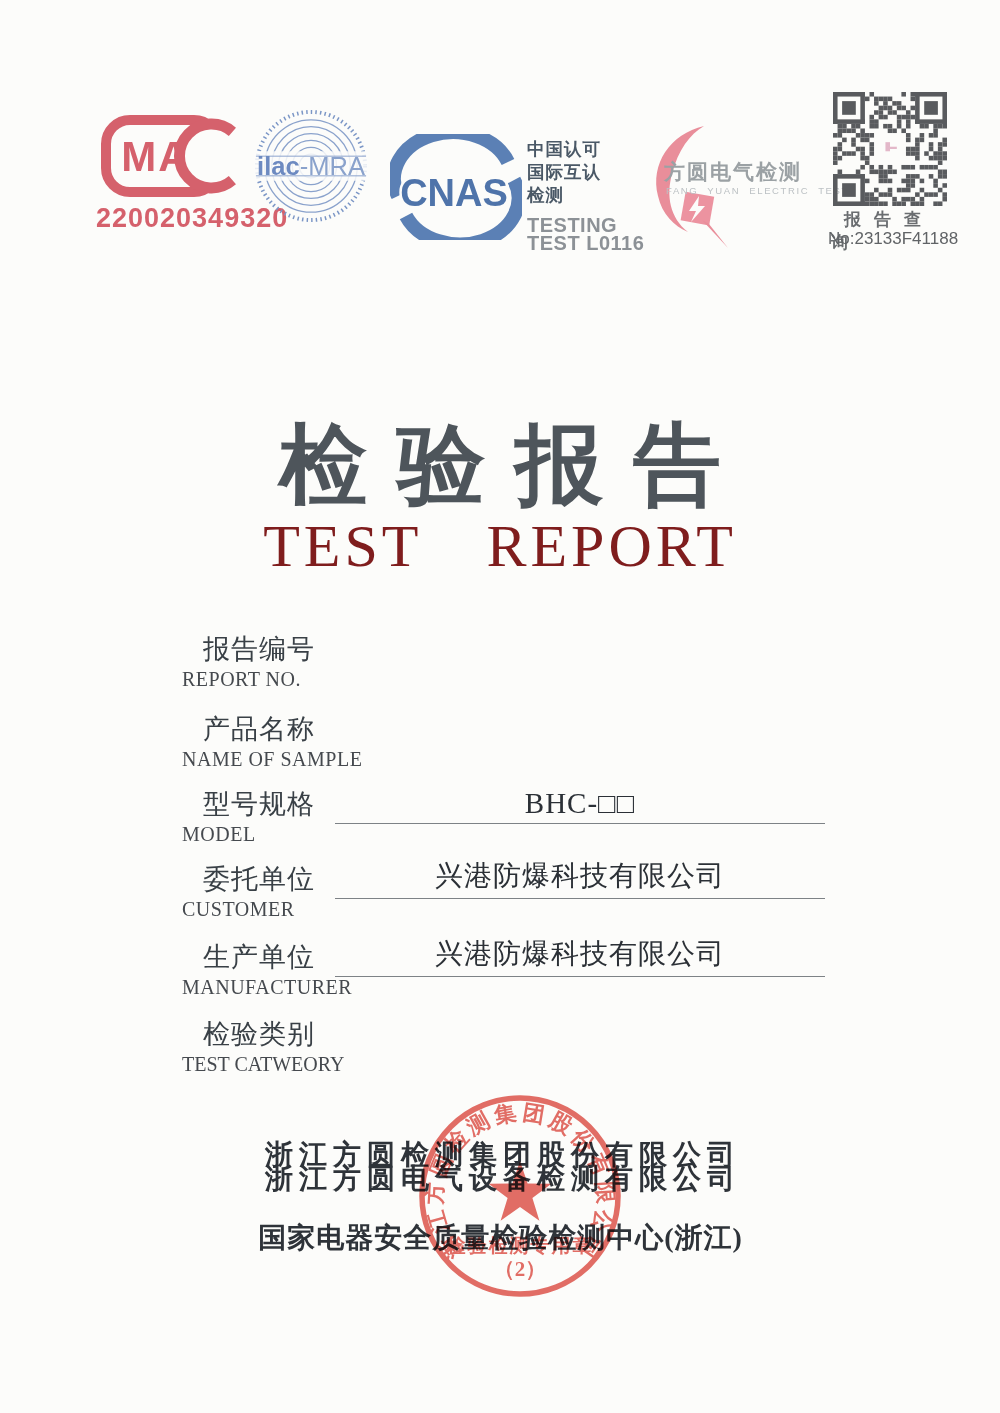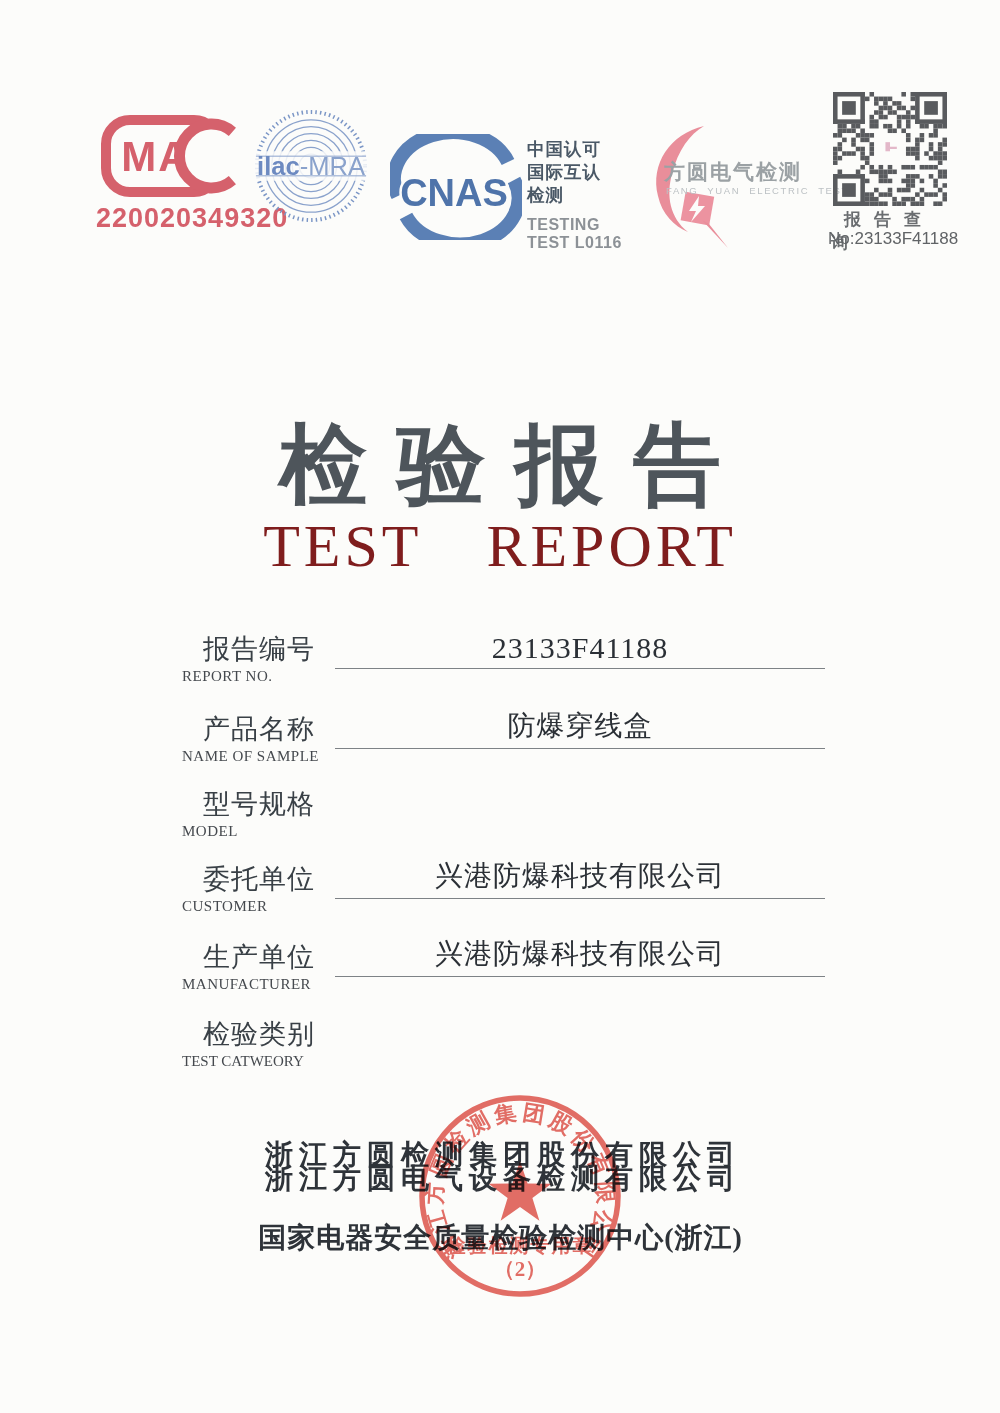--- a/index.html
+++ b/index.html
@@ -9,42 +9,42 @@
 
   
   .cma-num{left:96px;top:203px;width:152px;text-align:center;
            font-family:"Liberation Sans","DejaVu Sans",sans-serif;
            font-weight:bold;font-size:27px;letter-spacing:1px;color:#d5616c;}
   .ilac-wrap{left:252px;top:107px;}
   .cnas-wrap{left:390px;top:134px;}
   .cnas-col{left:527px;top:138px;line-height:23px;font-size:17.5px;letter-spacing:1px;
             color:#4a5866;font-weight:600;}
   .cnas-en{margin-top:9px;font-family:"Liberation Sans","DejaVu Sans",sans-serif;
-           font-weight:bold;font-size:16px;letter-spacing:.5px;color:#8c9196;line-height:18px;}
+           font-weight:bold;font-size:20px;letter-spacing:.5px;color:#8c9196;line-height:18px;}
   .fy-wrap{left:622px;top:112px;}
   .fy-cn{left:664px;top:158px;font-size:21px;letter-spacing:2px;color:#9ba1a4;font-weight:700;}
   .fy-en{left:666px;top:185px;font-size:9.5px;letter-spacing:1.6px;word-spacing:5px;
          color:#bcc1c4;font-family:"Liberation Sans","DejaVu Sans",sans-serif;}
   .qr-wrap{left:833px;top:92px;width:114px;height:114px;}
   .qr-caption{left:831px;top:208px;width:118px;text-align:left;font-size:17px;
               letter-spacing:13px;text-indent:13px;color:#6a6d70;font-weight:600;}
   .qr-number{left:828px;top:229px;width:124px;text-align:right;font-size:17px;
              color:#606366;font-family:"Liberation Sans","DejaVu Sans",sans-serif;}
 
   
   .title-cn{left:0;top:406px;width:1000px;text-align:center;font-size:88px;font-weight:700;
             letter-spacing:30px;text-indent:30px;color:#4e555b;}
   .title-en{left:0;top:512px;width:1000px;text-align:center;font-size:60px;font-weight:500;
             letter-spacing:4px;word-spacing:46px;color:#7f1d1d;}
 
   
   .field-row{position:absolute;left:0;width:1000px;height:78px;}
   .f-label-cn{position:absolute;left:174px;top:0;font-size:27px;letter-spacing:1px;
               color:#394046;font-weight:500;margin-left:29px;}
-  .f-label-en{position:absolute;left:182px;top:37px;font-size:15px;letter-spacing:.5px;
+  .f-label-en{position:absolute;left:182px;top:37px;font-size:20px;letter-spacing:.5px;
               color:#45494e;}
   .f-line{position:absolute;left:335px;top:0;width:490px;height:37px;
           border-bottom:1.8px solid #7d8286;}
   .f-value{position:absolute;left:0;bottom:3px;width:100%;text-align:center;
            font-size:28px;letter-spacing:1px;color:#2b3036;}
 
   
   .company{left:0;width:1000px;text-align:center;font-weight:600;color:#2e3339;font-size:28px;}
   .company.l1{top:1136px;letter-spacing:6px;text-indent:6px;}
   .company.l2{top:1160px;letter-spacing:6px;text-indent:6px;}
@@ -330,34 +330,31 @@
 </div>
 <div class="abs qr-caption">报告查询</div>
 <div class="abs qr-number">No:23133F41188</div>
 
 <div class="abs title-cn">检验报告</div>
 <div class="abs title-en">TEST REPORT</div>
 
 <div class="field-row" style="top:631px">
   <div class="f-label-cn">报告编号</div>
   <div class="f-label-en">REPORT NO.</div>
-  <div class="f-line">
-    <div class="f-value" style="font-size:30px">23133F41188</div>
-  </div>
 </div>
 <div class="field-row" style="top:711px">
   <div class="f-label-cn">产品名称</div>
   <div class="f-label-en">NAME OF SAMPLE</div>
-  <div class="f-line">
-    <div class="f-value">防爆穿线盒</div>
-  </div>
 </div>
 <div class="field-row" style="top:786px">
   <div class="f-label-cn">型号规格</div>
   <div class="f-label-en">MODEL</div>
+  <div class="f-line">
+    <div class="f-value" style="font-size:29px">BHC-□□</div>
+  </div>
 </div>
 <div class="field-row" style="top:861px">
   <div class="f-label-cn">委托单位</div>
   <div class="f-label-en">CUSTOMER</div>
   <div class="f-line">
     <div class="f-value">兴港防爆科技有限公司</div>
   </div>
 </div>
 <div class="field-row" style="top:939px">
   <div class="f-label-cn">生产单位</div>

